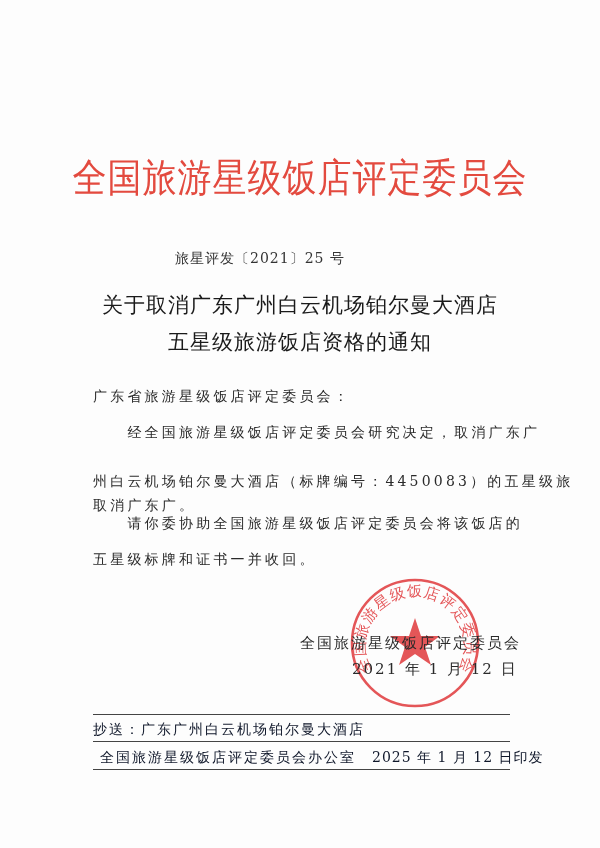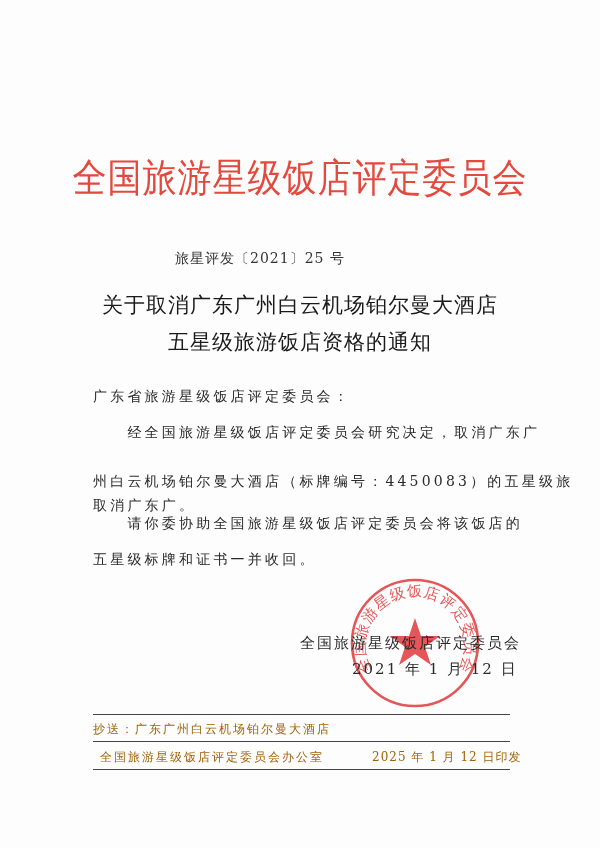--- a/index.html
+++ b/index.html
@@ -25,21 +25,21 @@
       font-size: 21px; color: #1a1a1a; letter-spacing: 1px;
       font-family: "DejaVu Sans", sans-serif;
     }
     .title.l1 { top: 291px; }
     .title.l2 { top: 328px; }
     .body-line {
       left: 93px; font-size: 14px; color: #2a2a2a; letter-spacing: 3.2px;
     }
     .sig { font-size: 15px; color: #2a2a2a; letter-spacing: 2px; }
     .rule { position: absolute; left: 93px; width: 417px; height: 1px; background: #444; }
-    .foot { font-size: 12px; color: #a16207; letter-spacing: 2px; }
+    .foot { font-size: 14px; color: #0f172a; letter-spacing: 2px; }
     .stamp {
       position: absolute; left: 348px; top: 576px; width: 134px; height: 134px;
       pointer-events: none; opacity: 0.85;
     }
   </style>
 </head>
 <body>
 
 <div class="abs red-head">全国旅游星级饭店评定委员会</div>
 

